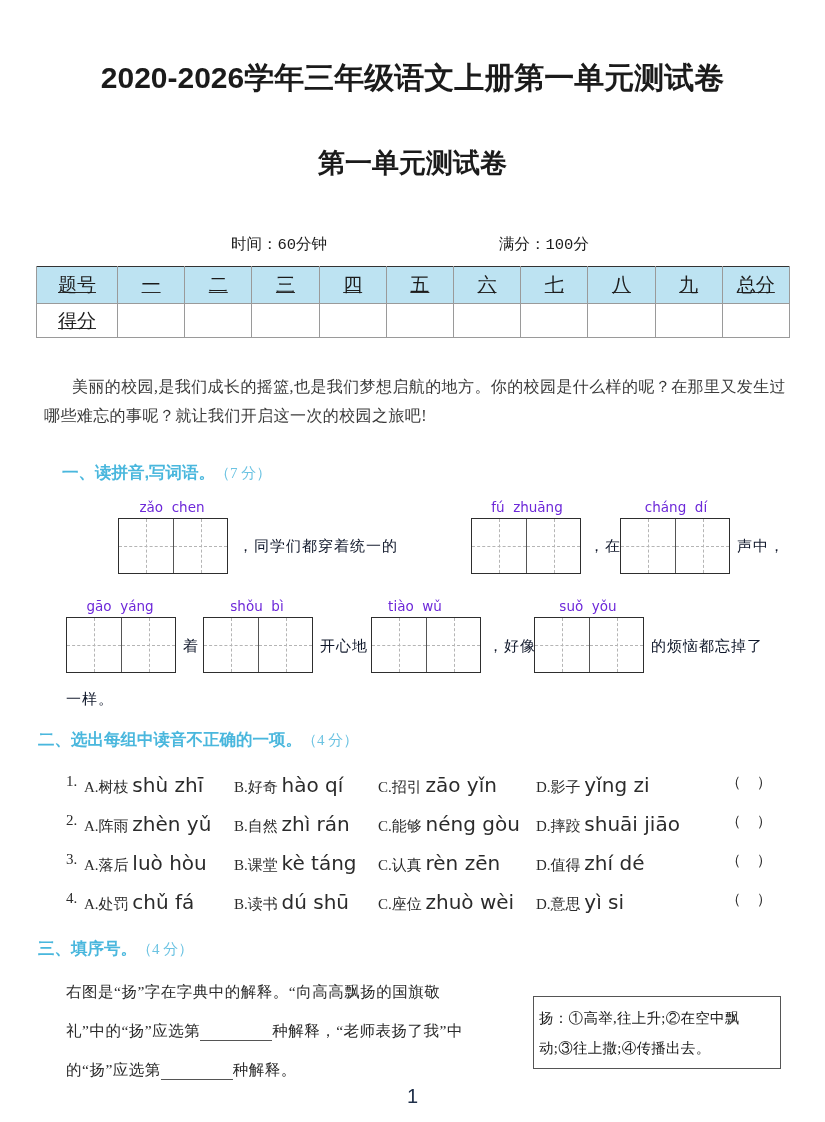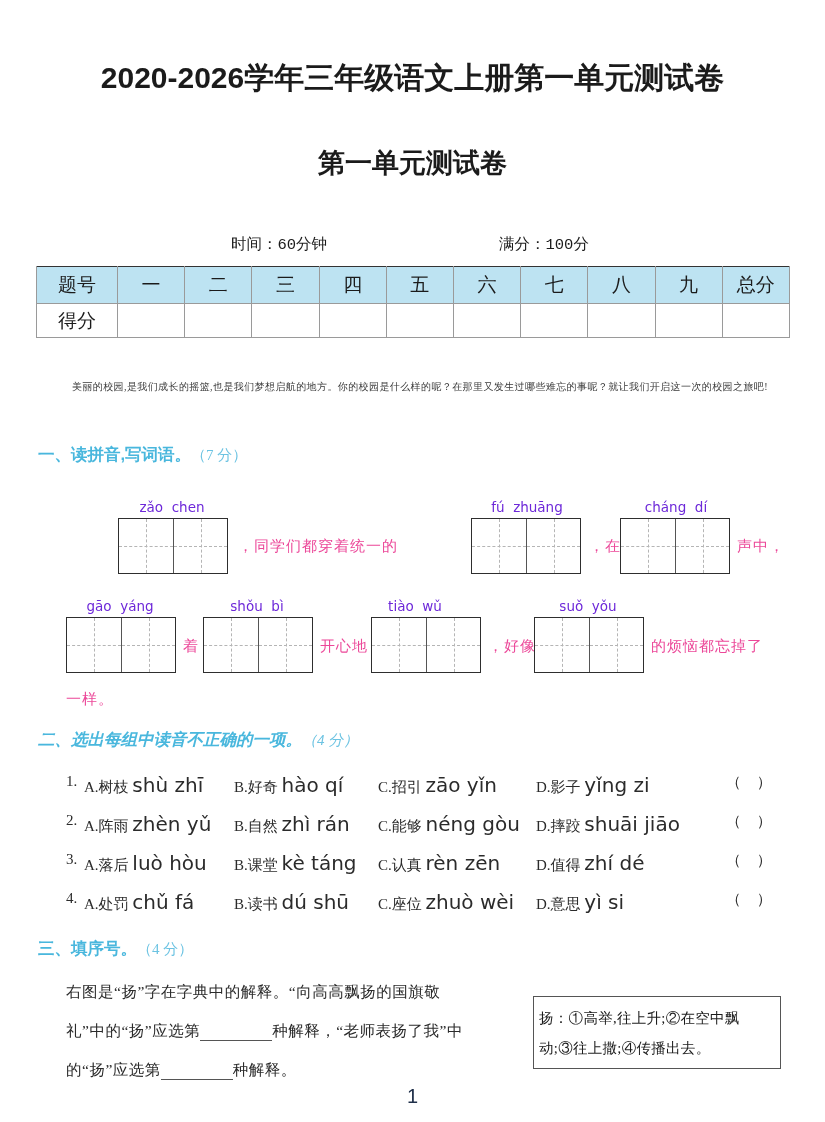--- a/index.html
+++ b/index.html
@@ -80,31 +80,31 @@
     font-family: "Liberation Serif", "DejaVu Serif", serif;
     font-size: 19px;
     color: #1b1b1b;
     padding: 0;
   }
   .score-table tr.head td {
     background: #bde3f2;
     height: 36px;
   }
   .score-table td.lbl { width: 80px; }
-  .score-table { border: 1.6px solid #333; }
+  .score-table { border: 1.6px solid #333; text-decoration: underline; }
   .score-table tr.head td { border-top: none; }
 
   
   .intro {
     position: absolute;
     left: 44px;
     top: 372px;
     width: 742px;
     font-family: "Liberation Serif", "DejaVu Serif", serif;
-    font-size: 10px;
+    font-size: 16px;
     line-height: 29px;
     color: #3a3a3a;
     text-indent: 28px;
     letter-spacing: 0.4px;
   }
 
   
   .sec-head {
     position: absolute;
     left: 38px;
@@ -157,21 +157,21 @@
     font-family: "DejaVu Sans", sans-serif;
     font-size: 13.5px;
     color: #6d28d9;
     white-space: nowrap;
     text-align: center;
   }
   .inline-txt {
     position: absolute;
     font-family: "Liberation Serif", "DejaVu Serif", serif;
     font-size: 15px;
-    color: #ec4899;
+    color: #0f172a;
     white-space: nowrap;
     letter-spacing: 1px;
   }
 
   
   .q-row {
     position: absolute;
     left: 66px;
     width: 720px;
     height: 22px;
@@ -274,21 +274,21 @@
         <td></td>
         <td></td>
         <td></td>
         <td></td>
       </tr>
     </tbody>
   </table>
 
   <div class="intro">美丽的校园,是我们成长的摇篮,也是我们梦想启航的地方。你的校园是什么样的呢？在那里又发生过哪些难忘的事呢？就让我们开启这一次的校园之旅吧!</div>
 
-  <div class="sec-head" style="top:444px;">
+  <div class="sec-head" style="top:462px;margin-left:24px;">
     <span>一、读拼音,写词语。</span><span class="pts">（7 分）</span>
   </div>
 
   <div class="py" style="left:118px; top:499px; width:108px;">
     <span>zǎo</span>&nbsp;&nbsp;<span>chen</span>
   </div>
   <div class="tzg" style="left:118px; top:518px;">
     <div class="cell"></div>
     <div class="cell"></div>
   </div>
@@ -343,21 +343,21 @@
     <span>suǒ</span>&nbsp;&nbsp;<span>yǒu</span>
   </div>
   <div class="tzg" style="left:534px; top:617px;">
     <div class="cell"></div>
     <div class="cell"></div>
   </div>
   <div class="inline-txt" style="left:651px; top:637px;">的烦恼都忘掉了</div>
 
   <div class="inline-txt" style="left:66px; top:690px;">一样。</div>
 
-  <div class="sec-head" style="top:729px;font-style:italic;">
+  <div class="sec-head" style="top:729px;">
     <span>二、选出每组中读音不正确的一项。</span><span class="pts">（4 分）</span>
   </div>
 
   <div class="q-row" style="top:773px;">
     <span class="num">1.</span>
     <span class="opt o1"><span>A.</span><span>树枝</span> <span class="py-s">shù zhī</span></span>
     <span class="opt o2"><span>B.</span><span>好奇</span> <span class="py-s">hào qí</span></span>
     <span class="opt o3"><span>C.</span><span>招引</span> <span class="py-s">zāo yǐn</span></span>
     <span class="opt o4"><span>D.</span><span>影子</span> <span class="py-s">yǐng zi</span></span>
     <span class="paren">（    ）</span>

